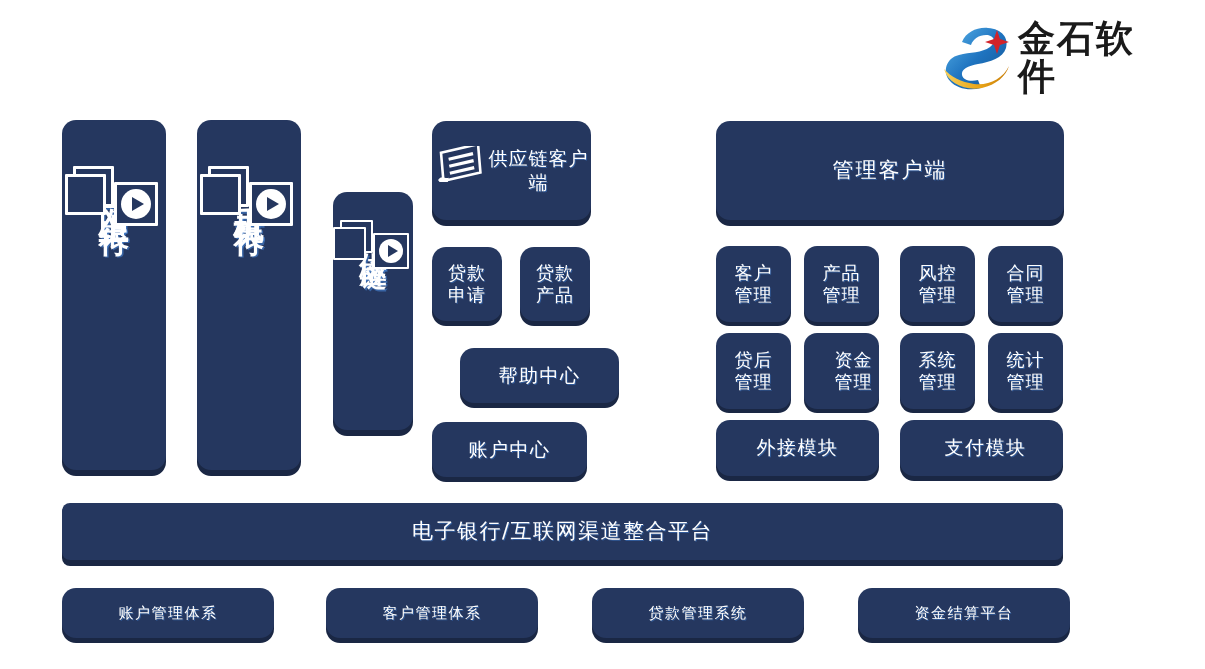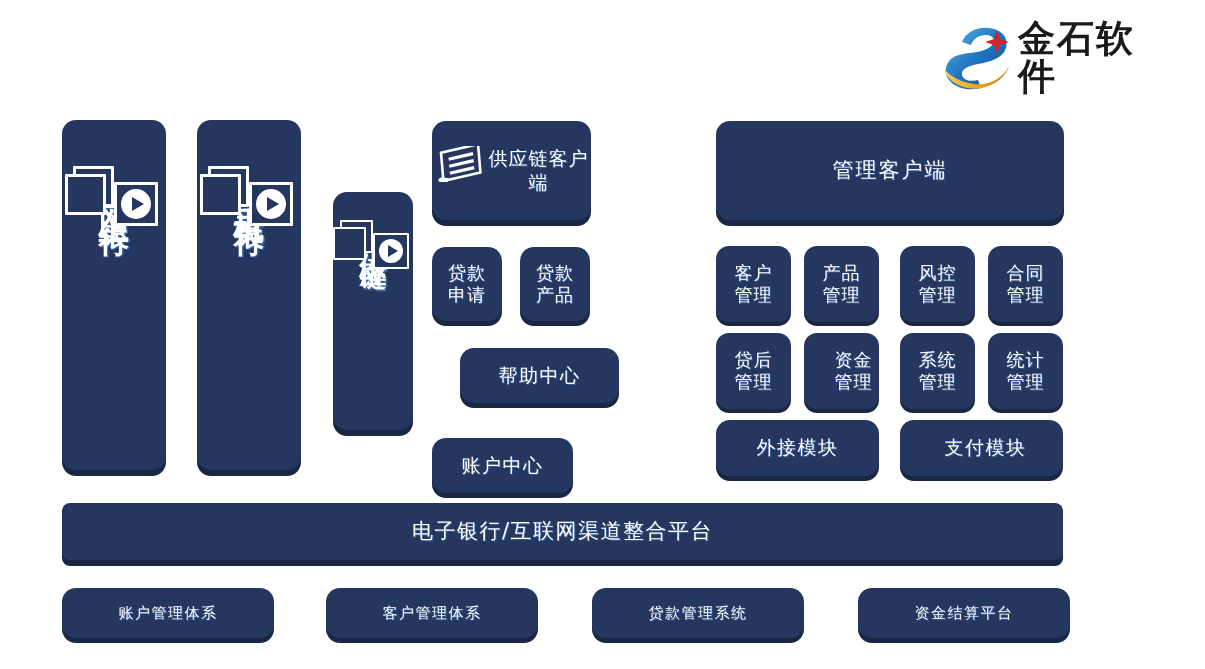--- a/index.html
+++ b/index.html
@@ -181,21 +181,21 @@
   <div class="card sm" style="left:520px; top:247px; width:70px; height:74px;">
     <span class="two-line">
       <span>贷款</span><br>
       <span>产品</span>
     </span>
   </div>
 
   <div class="card sm" style="left:432px; top:348px; width:159px; height:55px;margin-left:28px;">
     <span class="lbl-2">帮助中心</span>
   </div>
-  <div class="card sm" style="left:432px; top:422px; width:141px; height:55px;margin-top:16px;">
+  <div class="card sm" style="left:432px; top:422px; width:155px; height:55px;">
     <span class="lbl-2">账户中心</span>
   </div>
 
   <div class="card" style="left:716px; top:121px; width:348px; height:99px;">
     <span class="hdr-lbl">管理客户端</span>
   </div>
 
   <div class="card tiny" style="left:716px; top:246px; width:75px; height:76px;">
     <span class="two-line">
       <span>客户</span><br>

